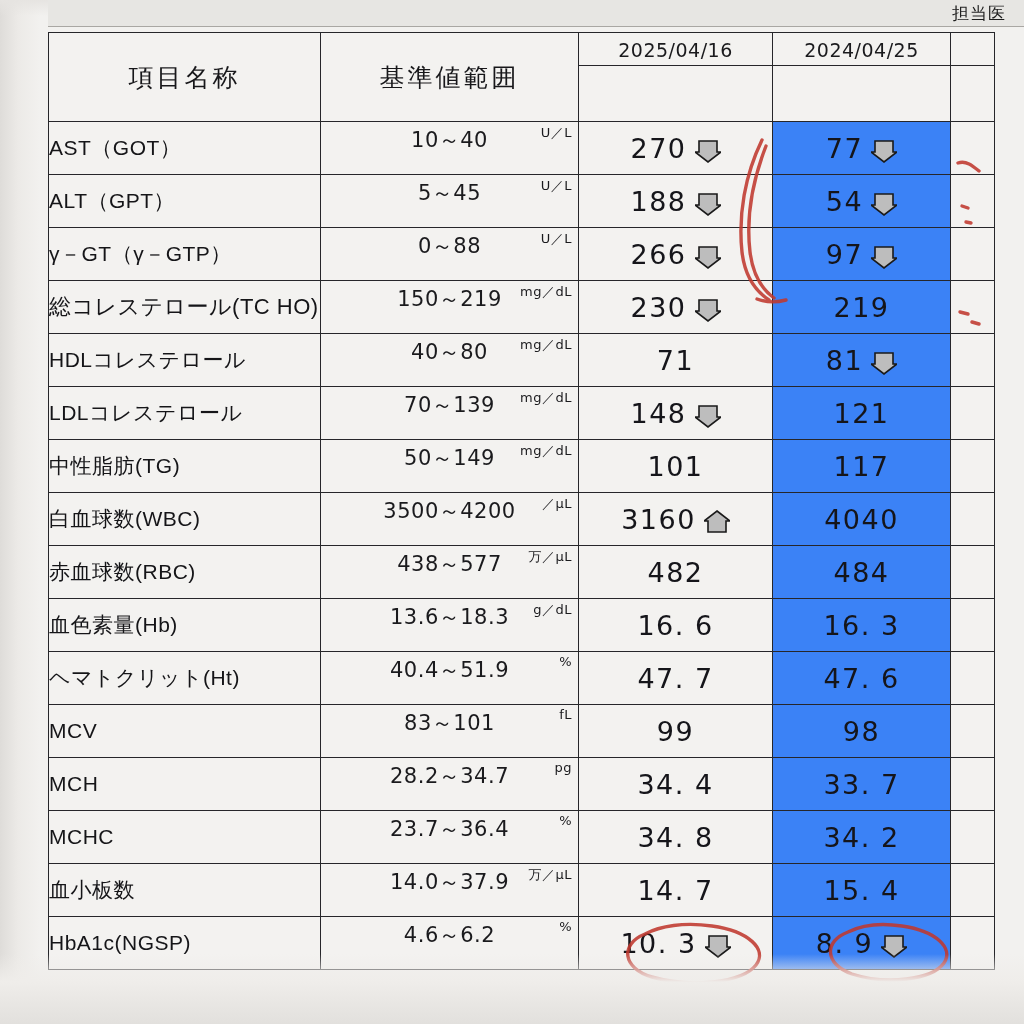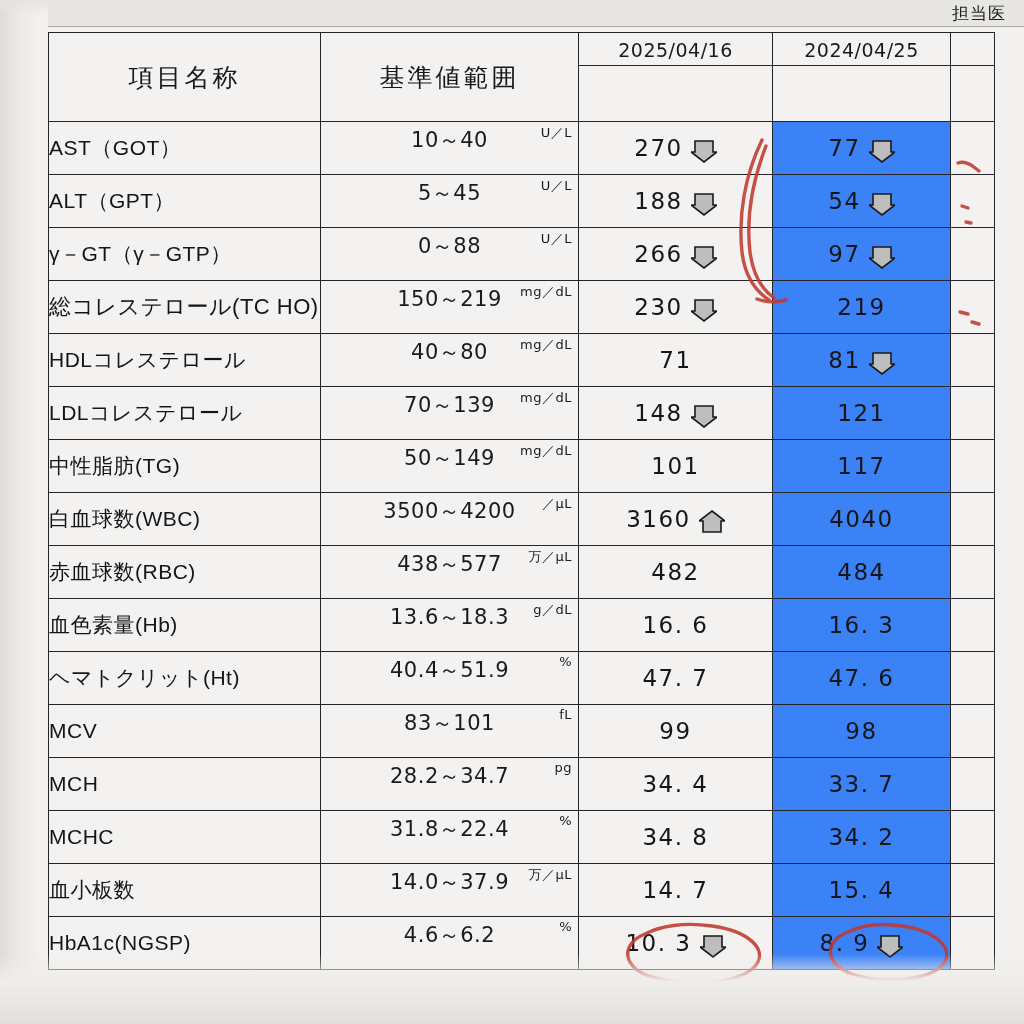--- a/index.html
+++ b/index.html
@@ -156,21 +156,21 @@
   }
   td.val.col2 { background: #3b82f6; }
   .val-wrap {
     position: relative;
     height: 52px;
     display: flex;
     align-items: center;
     justify-content: center;
   }
   .val-num {
-    font-size: 23px;
+    font-size: 27px;
     color: #15151a;
     font-family: "DejaVu Sans", sans-serif;
     letter-spacing: 1.5px;
   }
   .flag {
     display: inline-block;
     width: 26px;
     height: 24px;
     margin-left: 8px;
     position: relative;
@@ -513,21 +513,21 @@
             <div class="val-wrap">
               <span class="val-num">33. 7</span>
             </div>
           </td>
           <td class="extra"></td>
         </tr>
         <tr>
           <td class="name">MCHC</td>
           <td class="ref">
             <div class="ref-unit">%</div>
-            <div class="ref-range">31.8～22.4</div>
+            <div class="ref-range">23.7～36.4</div>
           </td>
           <td class="val col1">
             <div class="val-wrap">
               <span class="val-num">34. 8</span>
             </div>
           </td>
           <td class="val col2">
             <div class="val-wrap">
               <span class="val-num">34. 2</span>
             </div>

